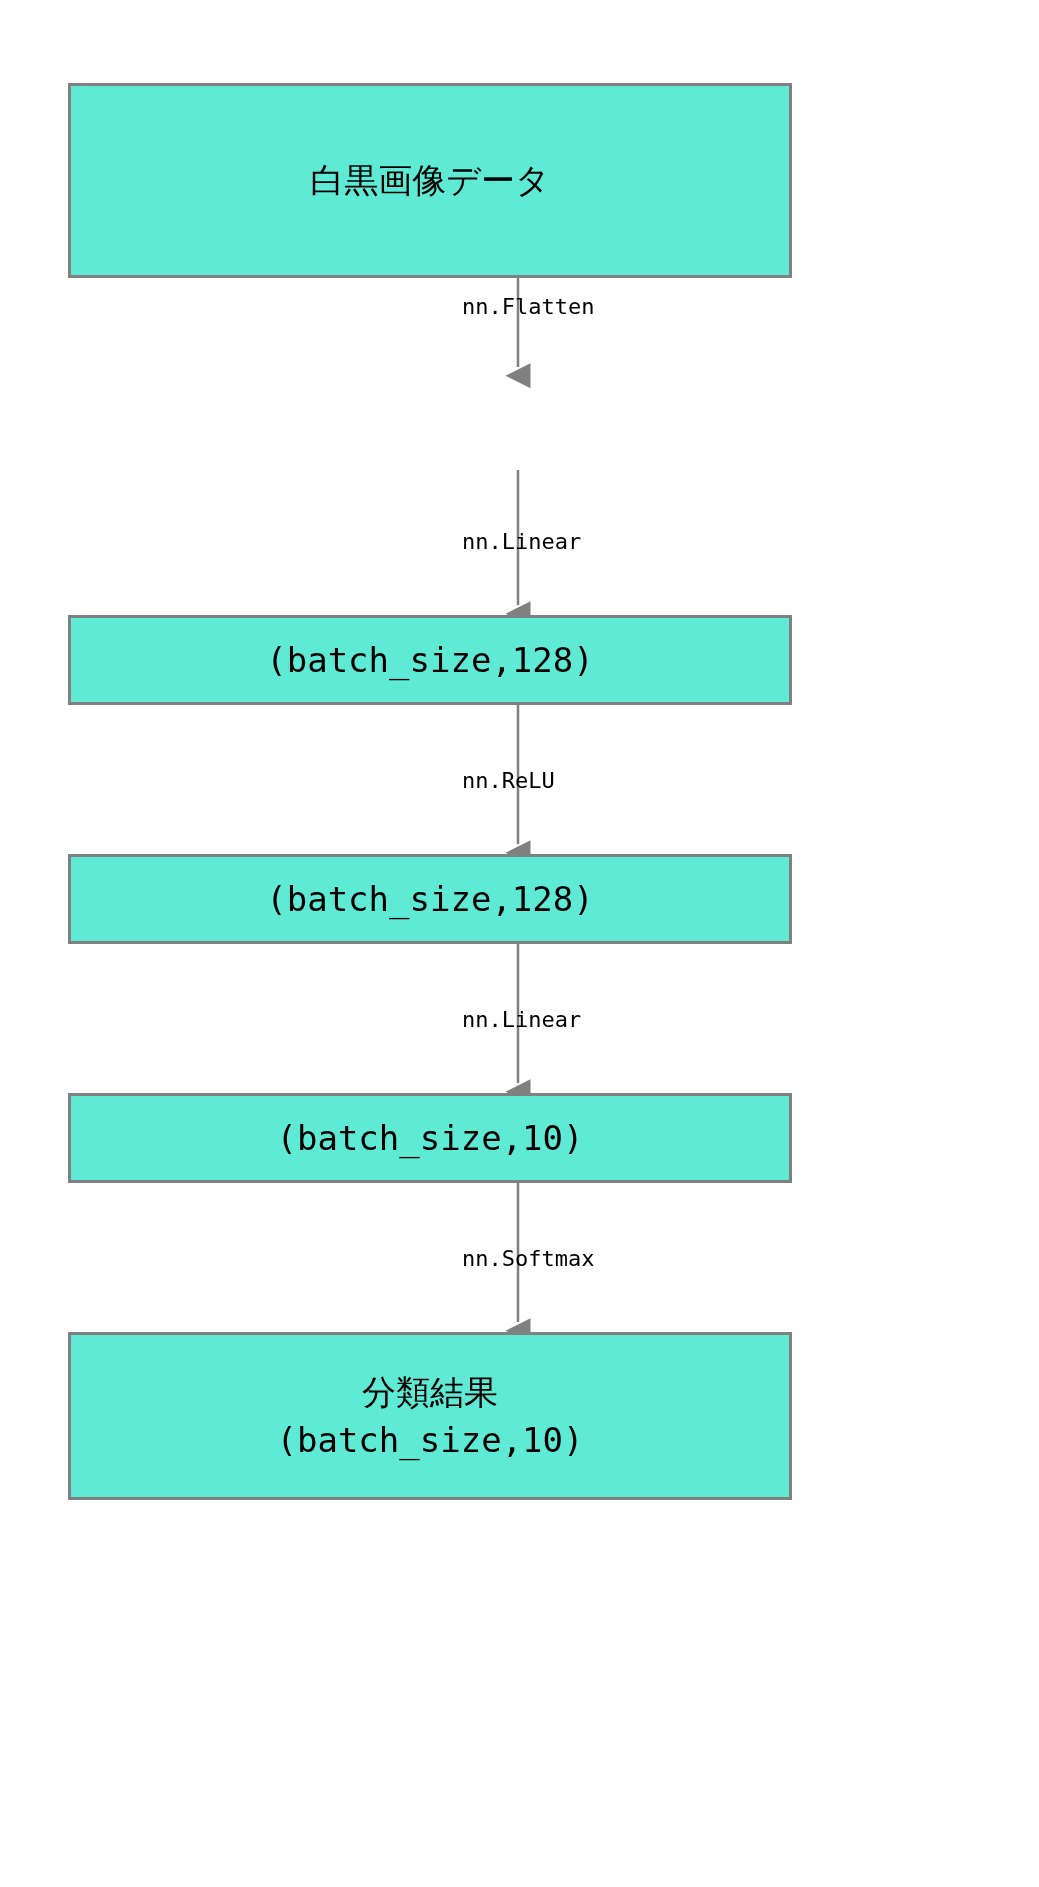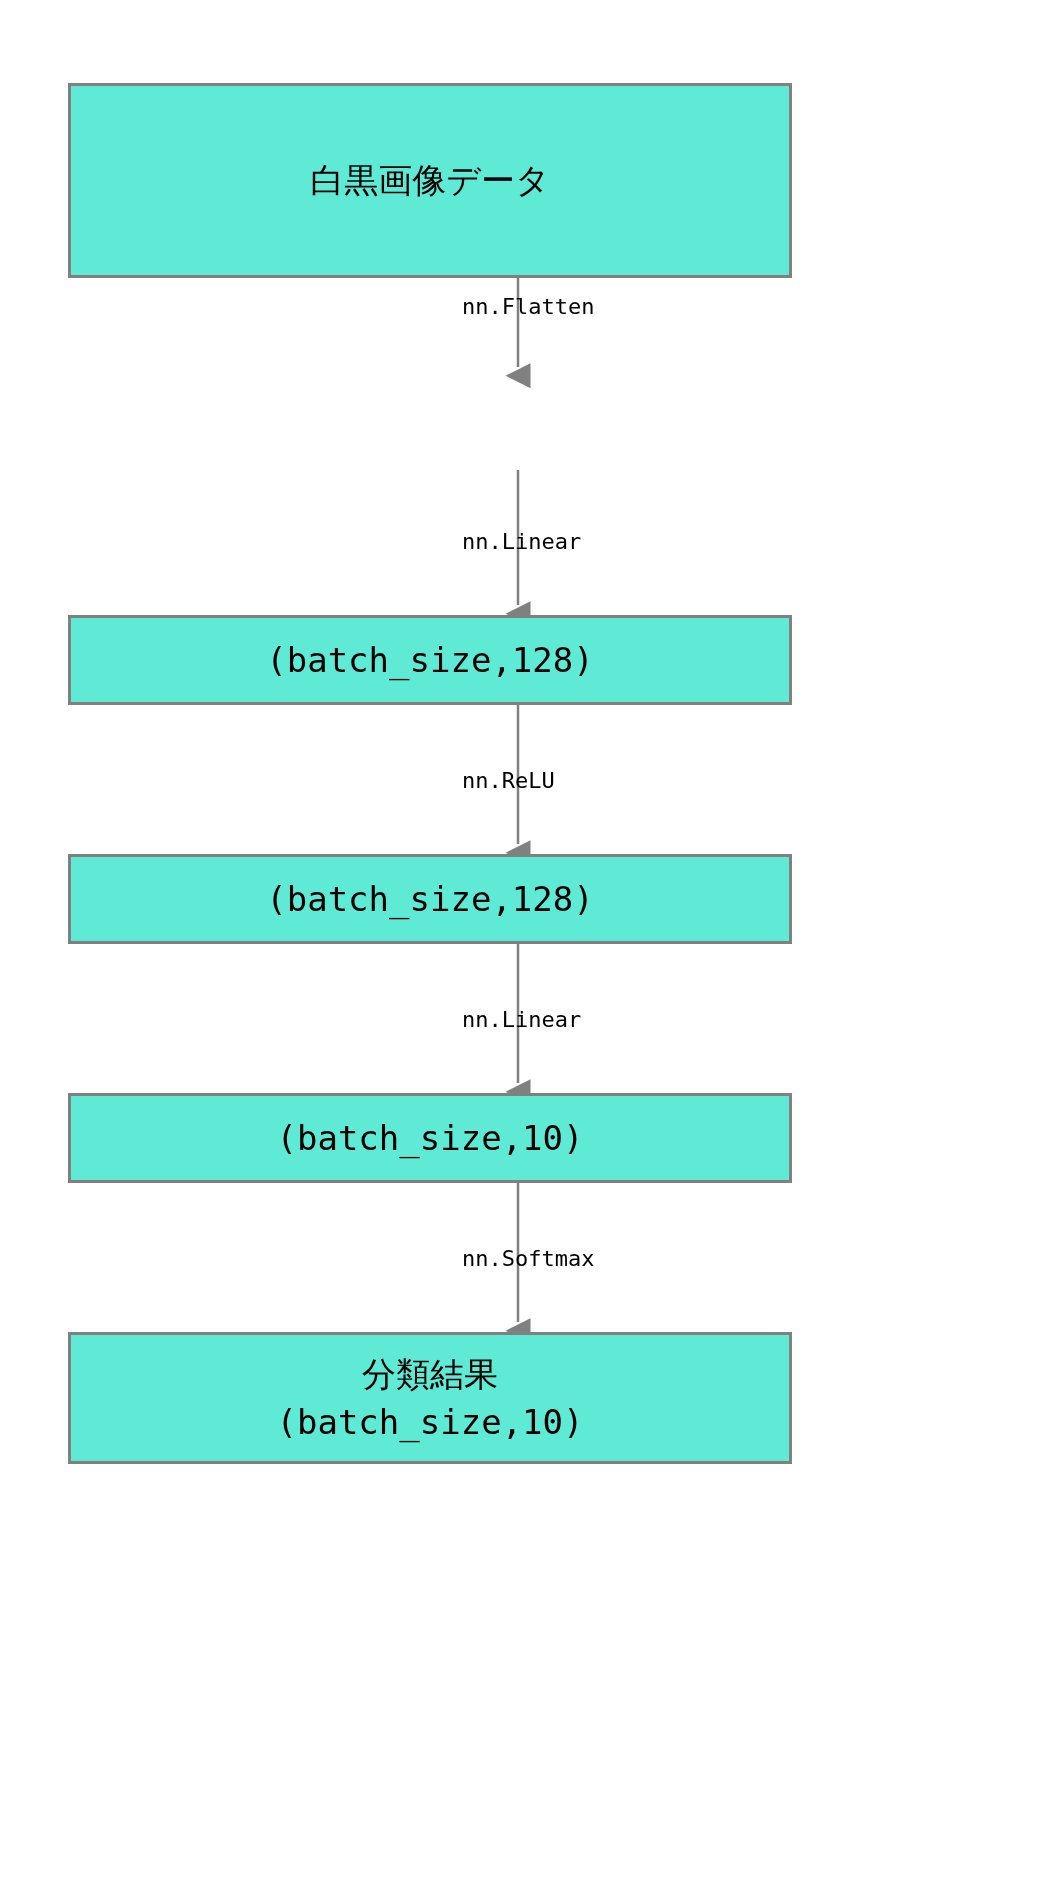--- a/index.html
+++ b/index.html
@@ -101,18 +101,18 @@
   </div>
 
   <div class="node" style="top:854px; height:90px;">
     <span class="line">(batch_size,128)</span>
   </div>
 
   <div class="node" style="top:1093px; height:90px;">
     <span class="line">(batch_size,10)</span>
   </div>
 
-  <div class="node" style="top:1332px; height:132px;">
+  <div class="node" style="top:1332px; height:168px;">
     <span class="line jp">分類結果</span>
     <span class="line">(batch_size,10)</span>
   </div>
 
 </div>
 
 </body></html>

